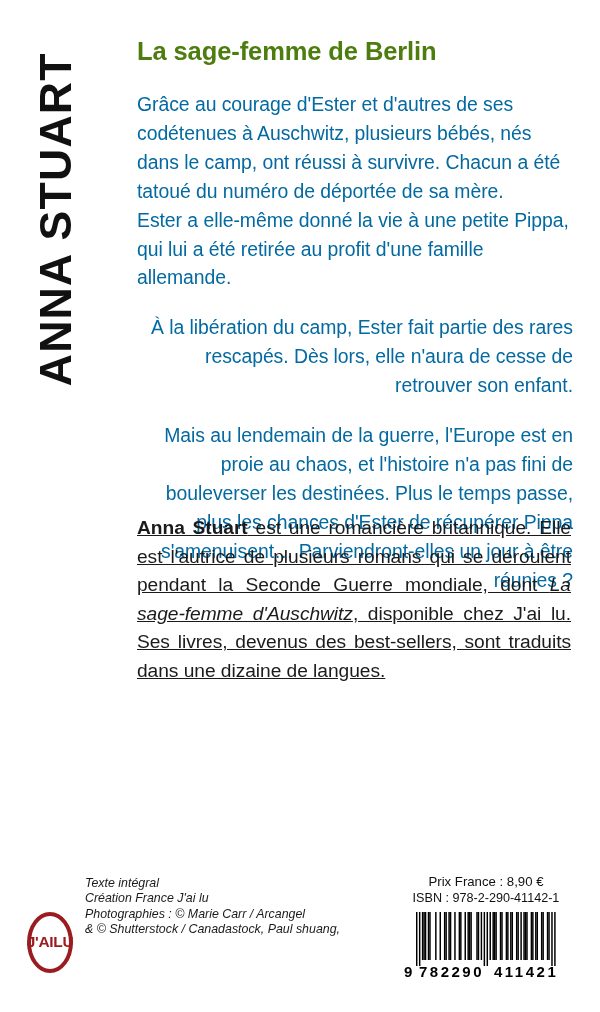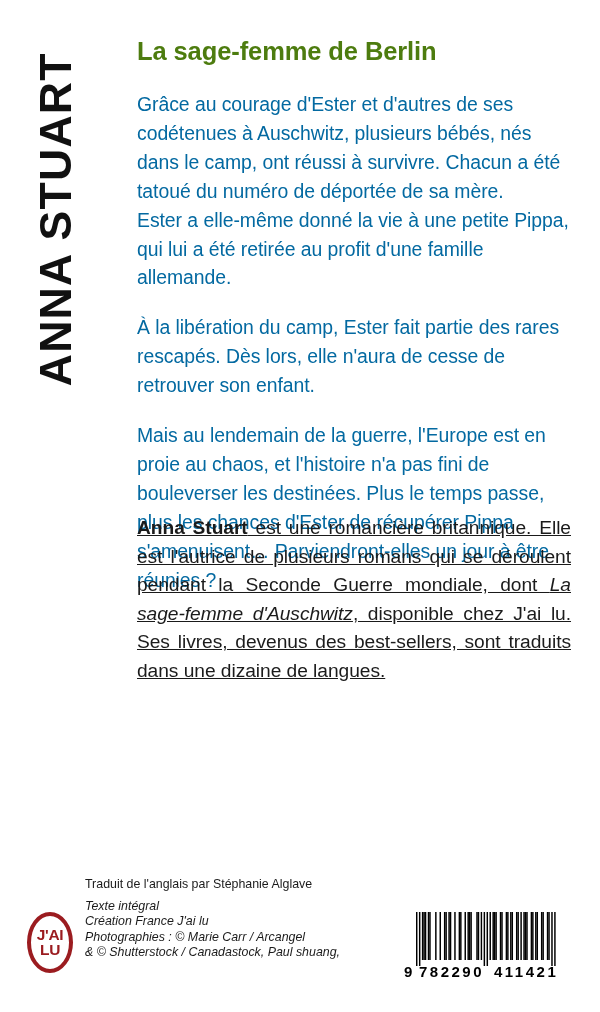--- a/index.html
+++ b/index.html
@@ -64,20 +64,21 @@
   #blurb p {
     margin: 0;
     font-size: 19.4px;
     line-height: 28.9px;
     color: #0369a1;
     text-align: left;
     letter-spacing: -0.05px;
   }
   #blurb p.gap-para {
     margin-top: 21px;
+    text-align: right;
   }
 
   
   #bio {
     position: absolute;
     left: 137px;
     top: 514px;
     width: 434px;
     text-decoration: underline;
   }
@@ -106,21 +107,21 @@
     inset: 0;
     border: 4.5px solid #9B1C20;
     border-radius: 50% / 50%;
     box-sizing: border-box;
     background: #ffffff;
   }
   #publisher-logo .logo-lines {
     position: absolute;
     inset: 0;
     display: flex;
-    flex-direction: column;
+    flex-direction: row;
     align-items: center;
     justify-content: center;
     line-height: 0.95;
   }
   #publisher-logo .logo-lines span {
     font-size: 15.5px;
     font-weight: bold;
     color: #9B1C20;
     letter-spacing: -0.3px;
   }
@@ -205,27 +206,30 @@
 
   <div id="publisher-logo">
     <div class="ellipse"></div>
     <div class="logo-lines">
       <span>J'AI</span>
       <span>LU</span>
     </div>
   </div>
 
   <div id="credits">
-    <p class="translator">Traduit de l'anglais par Stéphanie Alglave</p>
     <p class="credit-line">Texte intégral</p>
     <p class="credit-line">Création France J'ai lu</p>
     <p class="credit-line">Photographies : © Marie Carr / Arcangel</p>
     <p class="credit-line">&amp; © Shutterstock / Canadastock, Paul shuang,</p>
   </div>
 
+  <div id="price-isbn">
+    <p class="price">Prix France : 8,90 €</p>
+    <p class="isbn">ISBN : 978-2-290-41142-1</p>
+  </div>
 
   <div id="barcode">
     <svg width="178" height="72" viewBox="0 0 178 72">
       <rect x="0" y="0" width="178" height="72" fill="#ffffff"></rect>
       <g id="bars" fill="#000000">
           <rect x="20.00" y="4" width="1.47" height="54"></rect>
           <rect x="22.94" y="4" width="1.47" height="54"></rect>
           <rect x="25.88" y="4" width="1.47" height="48"></rect>
           <rect x="27.35" y="4" width="1.47" height="48"></rect>
           <rect x="28.82" y="4" width="1.47" height="48"></rect>

